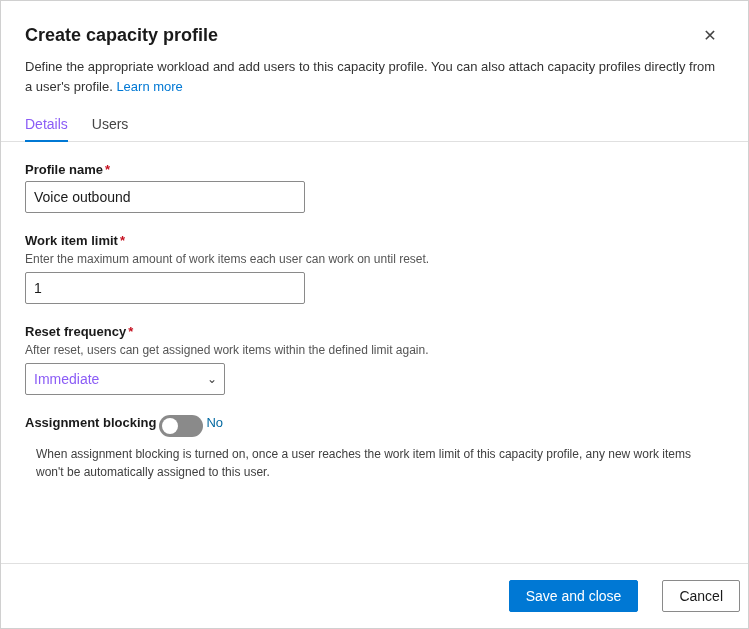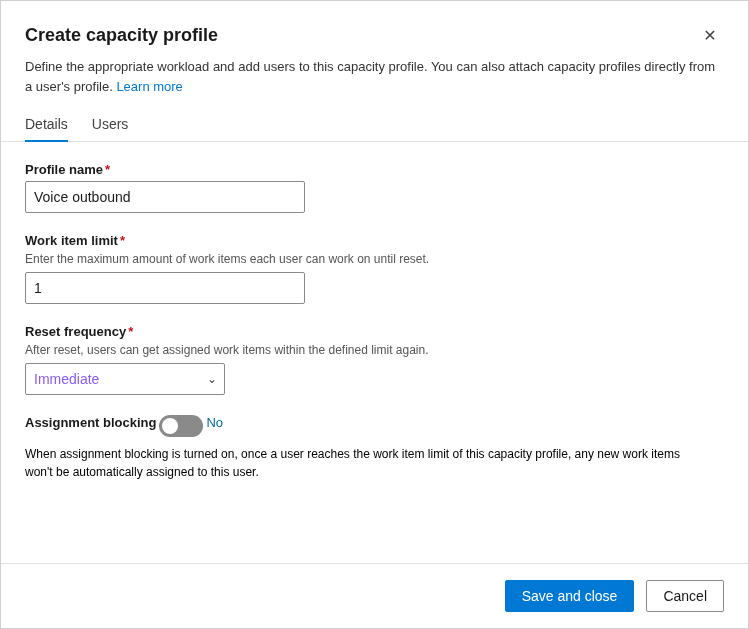--- a/index.html
+++ b/index.html
@@ -85,21 +85,21 @@
       padding: 8px 0;
       margin-right: 24px;
       font-size: 14px;
       color: #444;
       cursor: pointer;
       border-bottom: 2px solid transparent;
       margin-bottom: -1px;
     }
 
     .tab.active {
-      color: #404040;
+      color: #8b5cf6;
       border-bottom: 2px solid #0078d4;
       font-weight: 500;
     }
 
     .modal-body {
       flex: 1;
       padding: 20px 24px;
       overflow-y: auto;
     }
 
@@ -224,31 +224,32 @@
     .toggle input:checked + .toggle-slider {
       background: #0078d4;
     }
 
     .toggle input:checked + .toggle-slider:before {
       transform: translateX(22px);
     }
 
     .assignment-desc {
       font-size: 12px;
-      color: #000000;
+      color: #404040;
       line-height: 1.5;
       max-width: 660px;
+      margin-left: 11px;
     }
 
     .modal-footer {
       display: flex;
       align-items: flex-end;
       justify-content: flex-end;
-      padding: 16px 24px;
-      gap: 12px;
+      padding: 16px 8px;
+      gap: 24px;
       border-top: 1px solid #e0e0e0;
     }
 
     .btn-primary {
       background: #0078d4;
       color: white;
       border: 1px solid #0078d4;
       border-radius: 2px;
       padding: 0 16px;
       height: 32px;

